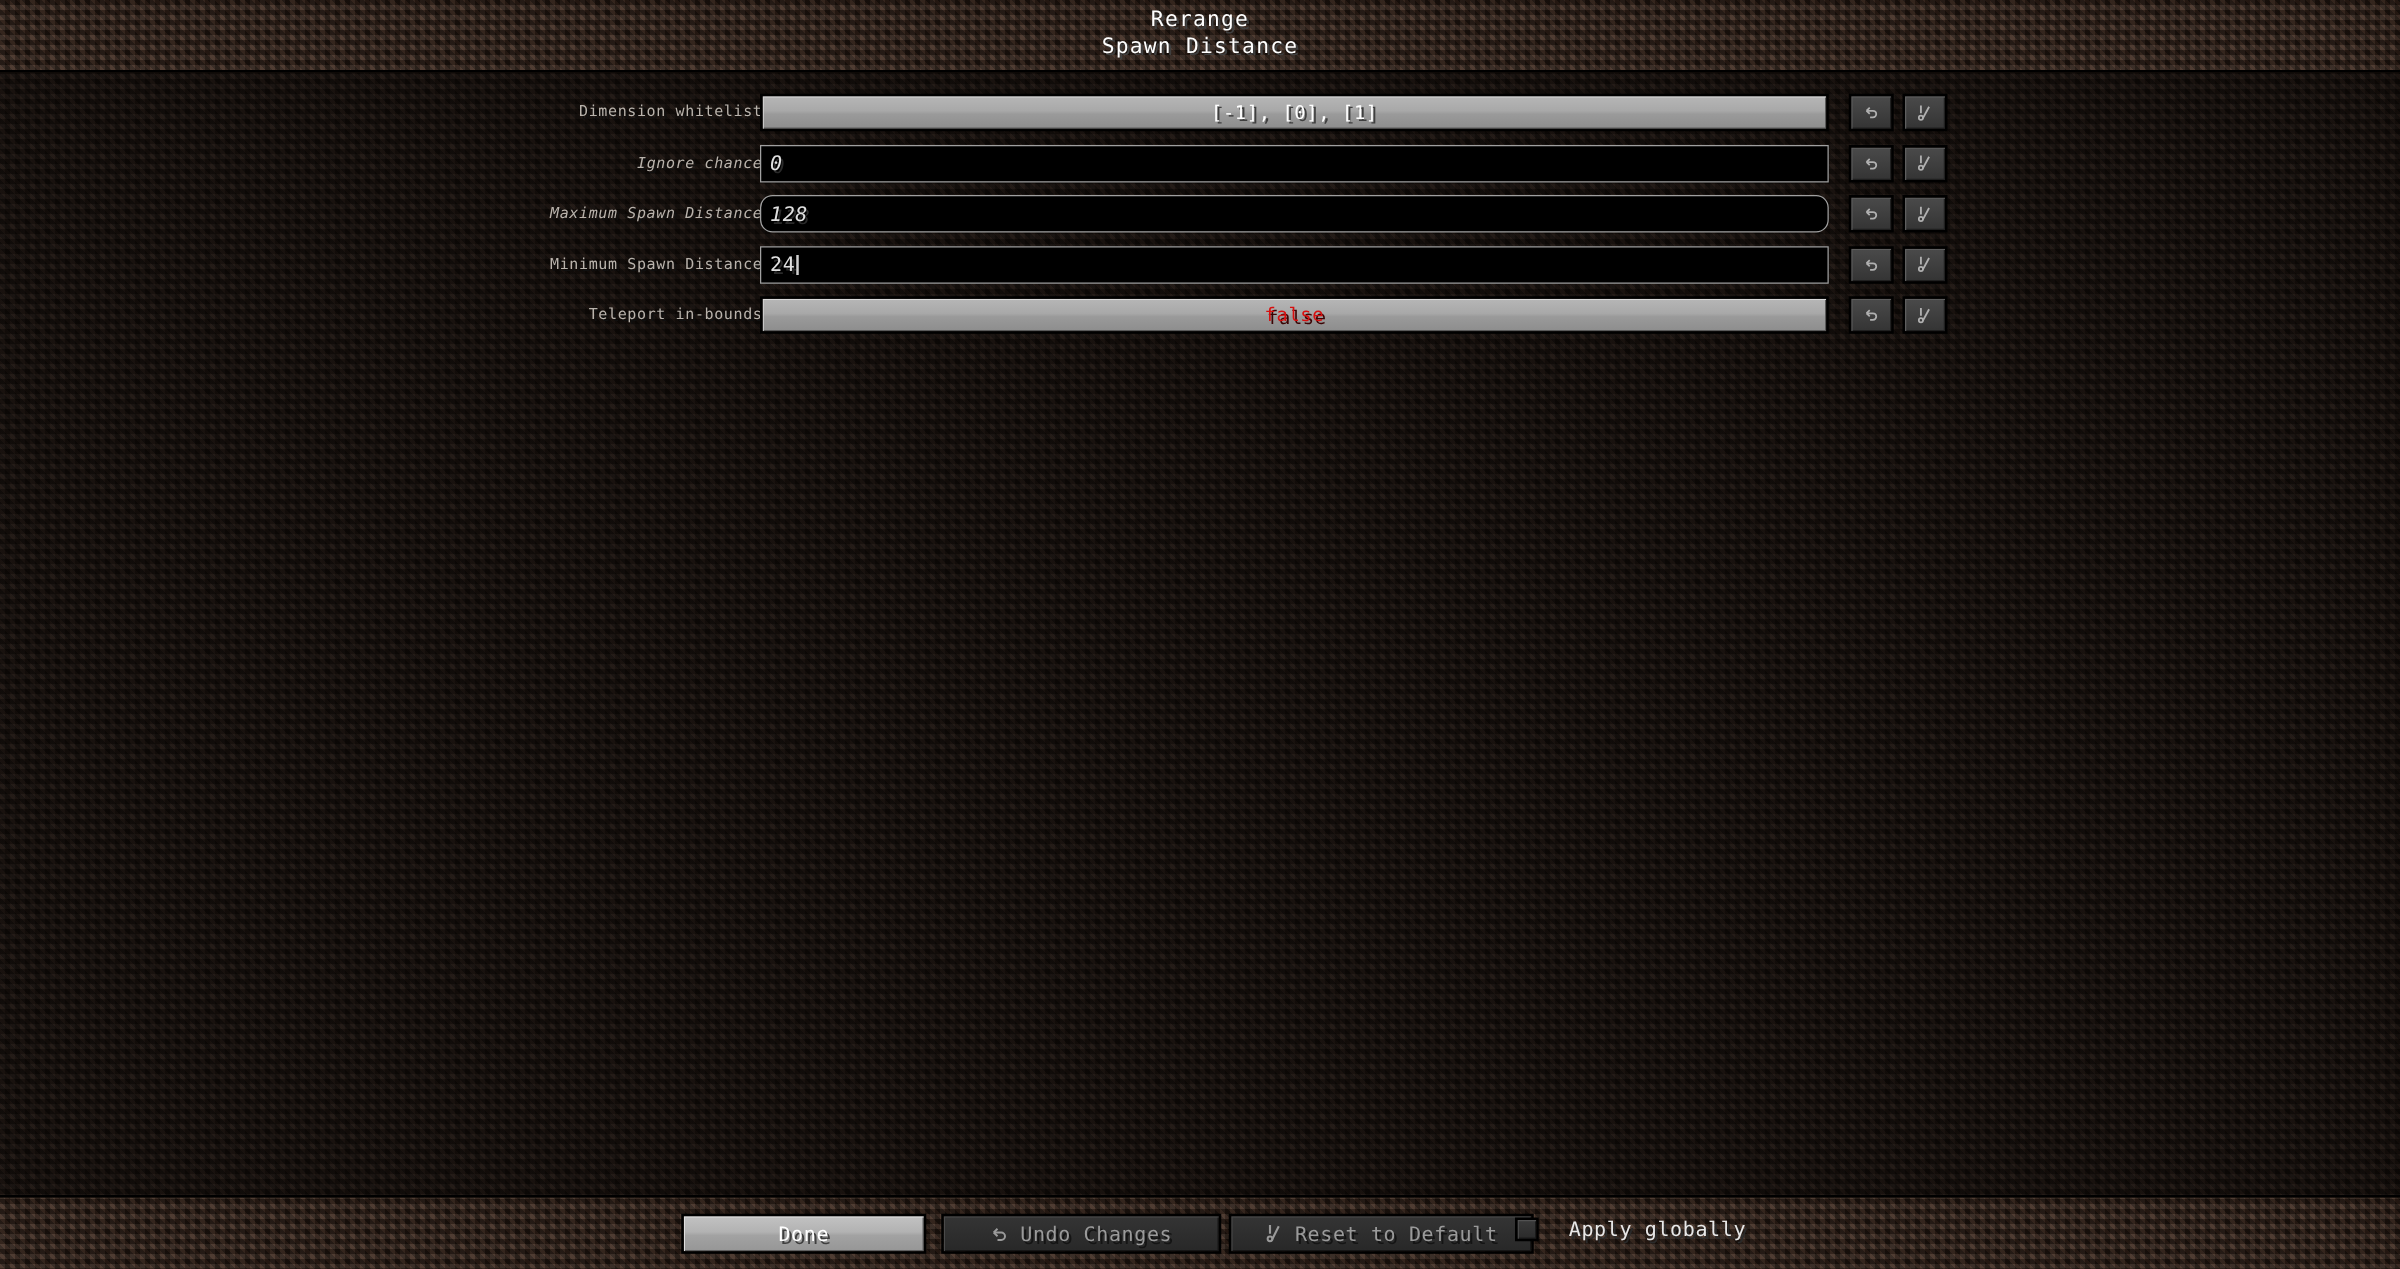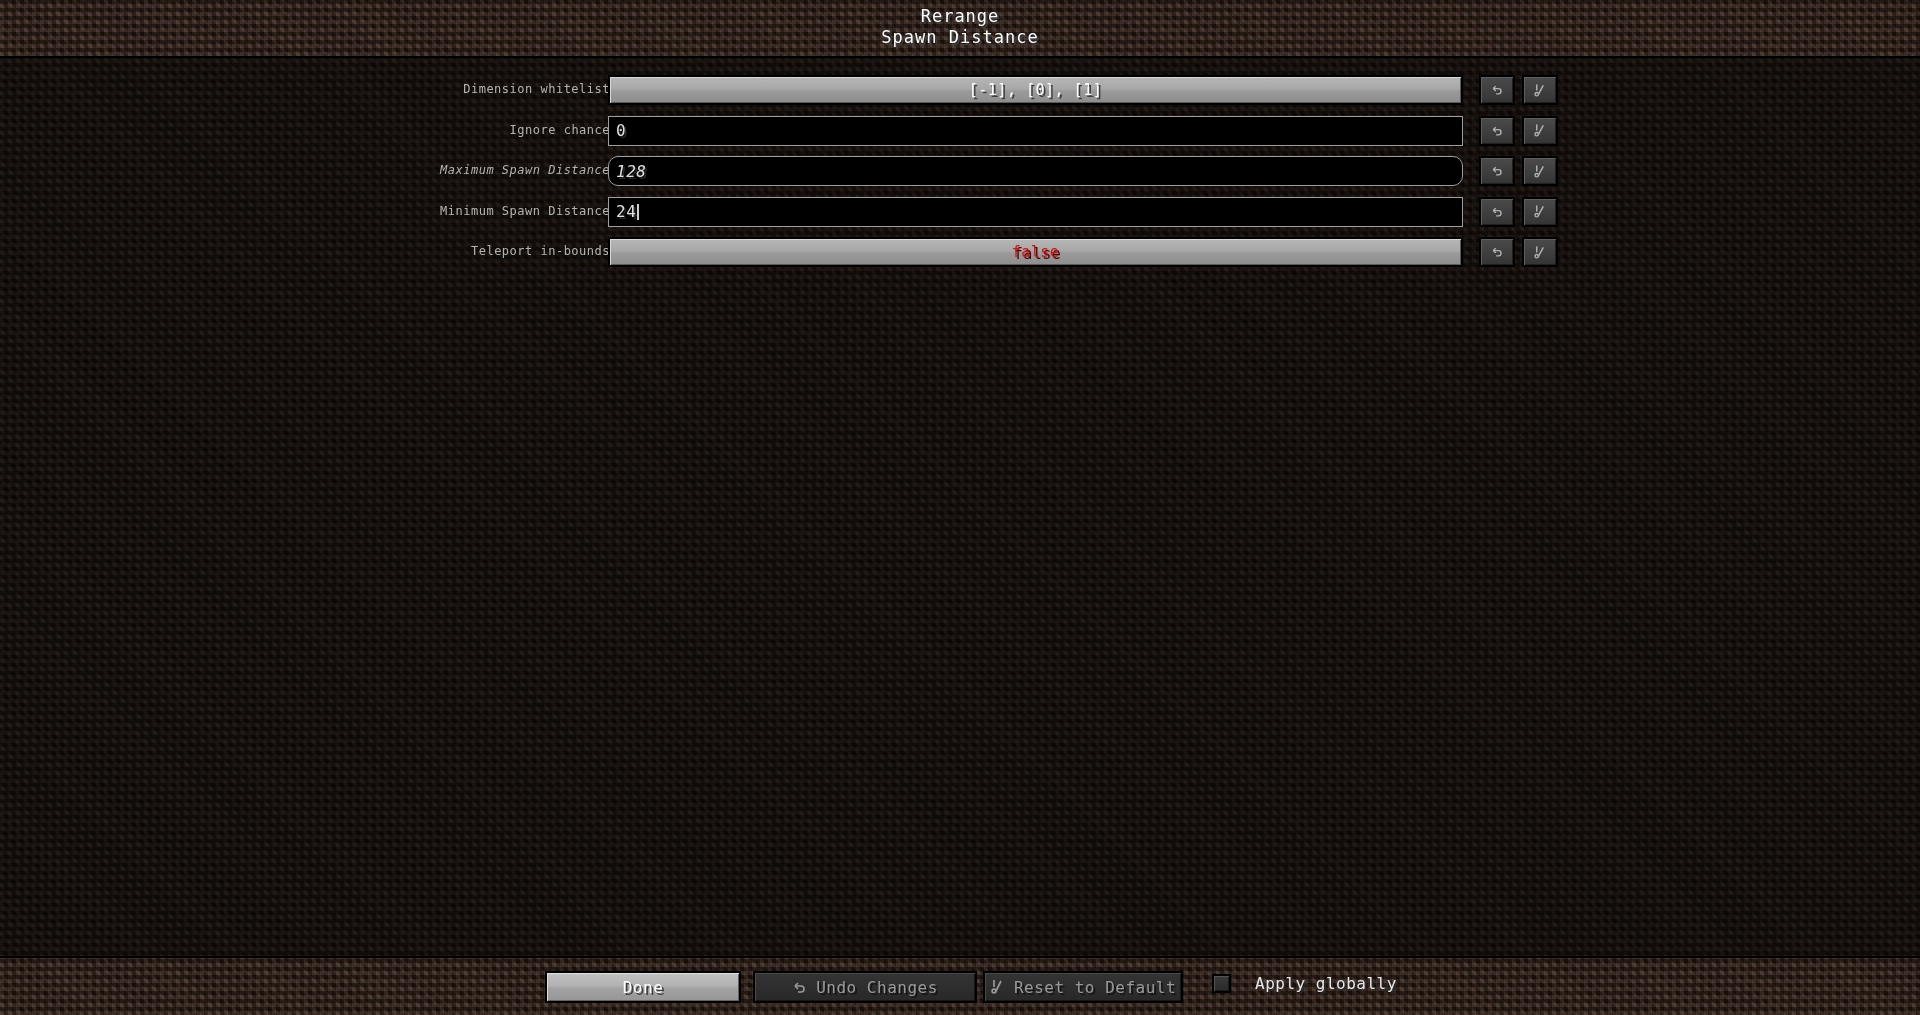--- a/index.html
+++ b/index.html
@@ -202,21 +202,21 @@
         <div class="sq-btn" style="left: 1522px;">
           <span>
             <svg width="14" height="15" viewBox="0 0 15 16">
               <path d="M4 1.5 L4 8" stroke="#b0b0b0" stroke-width="1.6" fill="none"></path>
               <path d="M11 2.5 L5.6 12.5" stroke="#b0b0b0" stroke-width="1.6" fill="none"></path>
               <circle cx="4" cy="12" r="1.8" fill="none" stroke="#b0b0b0" stroke-width="1.5"></circle>
             </svg>
           </span>
         </div>
       </div>
-      <div class="row" style="top: 57.5px;">
+      <div class="row" style="top: 57.5px; font-style: italic;">
         <div class="row-label">Ignore chance</div>
         <div class="mc-input" style="left: 608px; width: 855px; height: 30px;">
           <span>0</span>
         </div>
         <div class="sq-btn" style="left: 1479px;">
           <span>
             <svg width="14" height="14" viewBox="0 0 15 15">
               <path d="M3.5 6 H9 a2.8 2.8 0 0 1 0 5.6 H6.5" fill="none" stroke="#b0b0b0" stroke-width="1.5"></path>
               <path d="M3.5 6 L6.2 3.4 M3.5 6 L6.2 8.6" fill="none" stroke="#b0b0b0" stroke-width="1.5"></path>
             </svg>
@@ -313,21 +313,21 @@
     <div class="foot-btn dim" style="left:753px; width:224px;">
       <span>
         <svg width="15" height="15" viewBox="0 0 15 15">
           <path d="M3 6 H9 a3 3 0 0 1 0 6 H6" fill="none" stroke="#9a9a9a" stroke-width="1.6"></path>
           <path d="M3 6 L6 3 M3 6 L6 9" fill="none" stroke="#9a9a9a" stroke-width="1.6"></path>
         </svg>
       </span>
       <span>Undo Changes</span>
     </div>
 
-    <div class="foot-btn dim" style="left:983px; width:200px;">
+    <div class="foot-btn dim" style="left:983px; width:244px;">
       <span>
         <svg width="15" height="16" viewBox="0 0 15 16">
           <path d="M4 1 L4 8" stroke="#9a9a9a" stroke-width="1.7" fill="none"></path>
           <path d="M11 2 L5.5 13" stroke="#9a9a9a" stroke-width="1.7" fill="none"></path>
           <circle cx="4" cy="12" r="1.9" fill="none" stroke="#9a9a9a" stroke-width="1.6"></circle>
         </svg>
       </span>
       <span>Reset to Default</span>
     </div>
 

